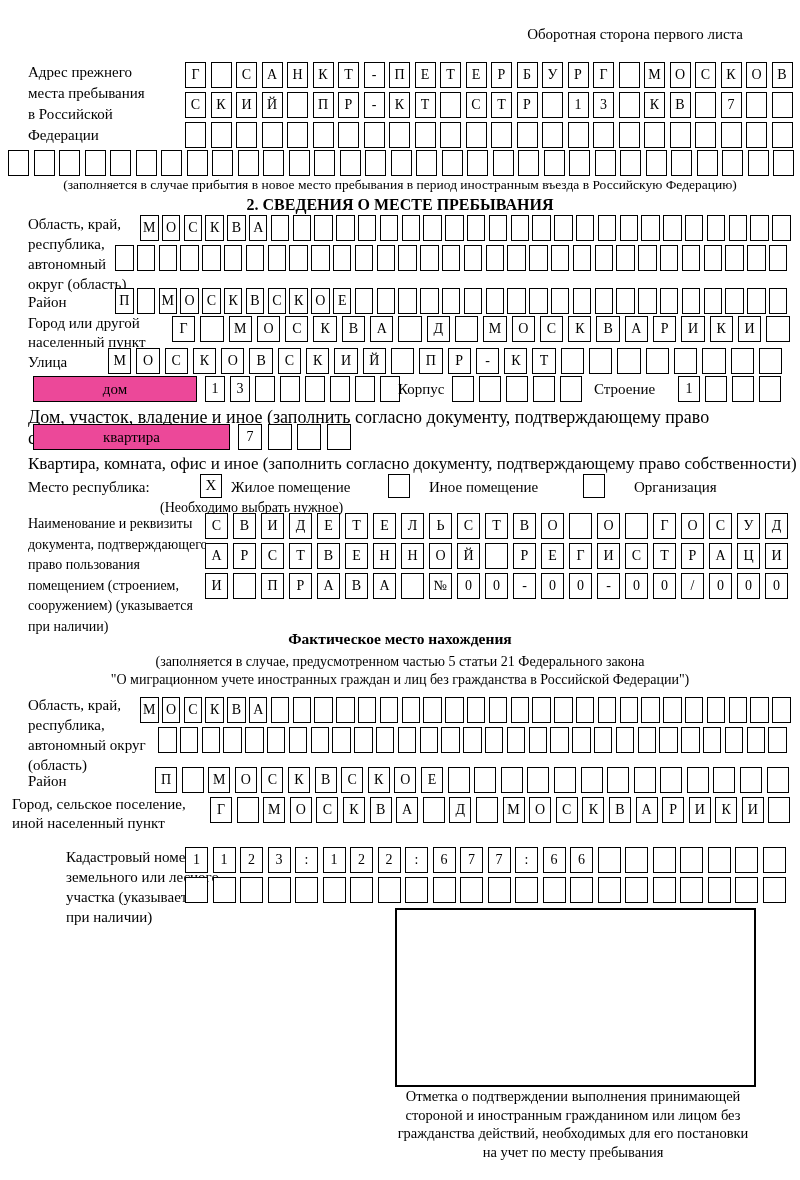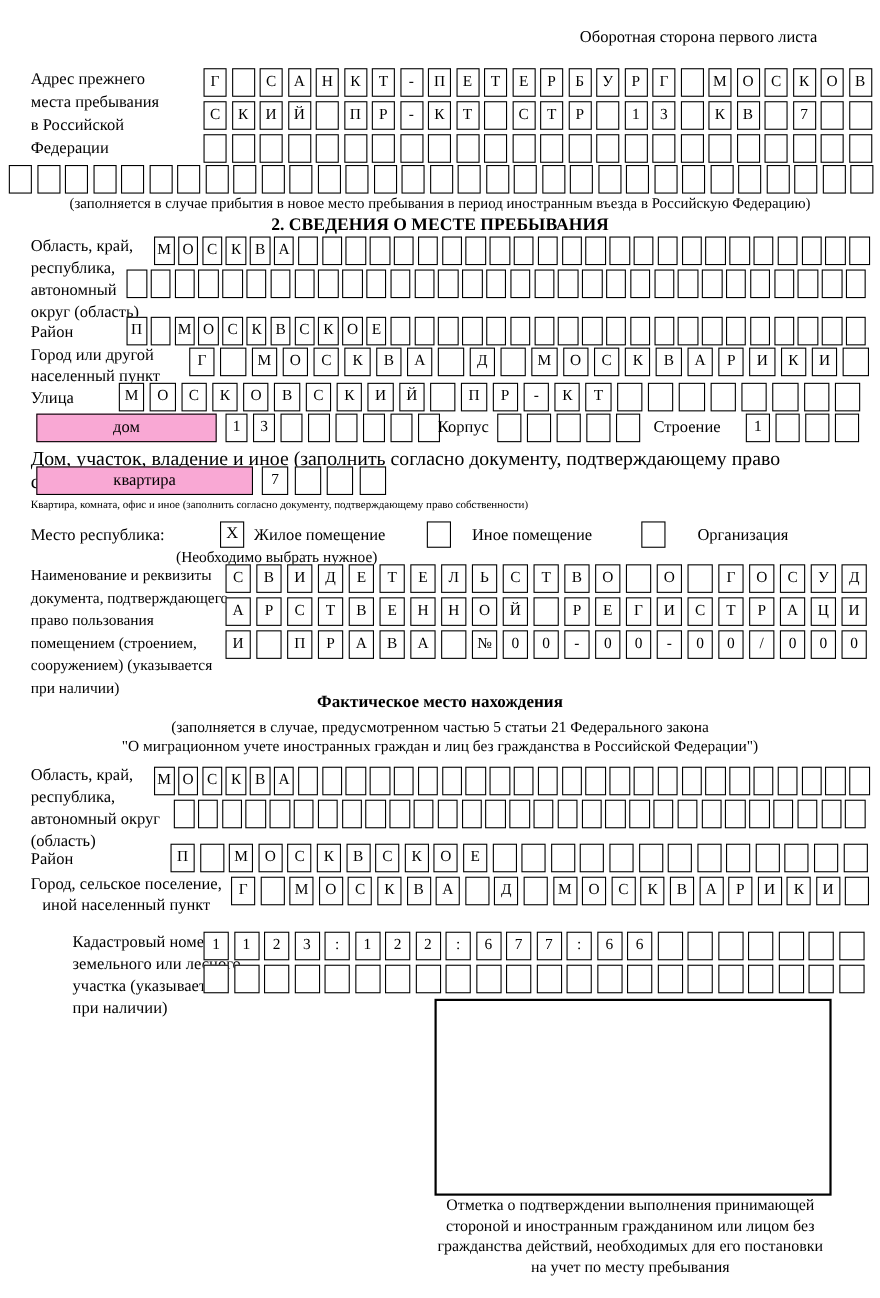--- a/index.html
+++ b/index.html
@@ -22,21 +22,21 @@
   .P21  { gap:3.3px; } .P21  .cell { width:18.5px; }
   .P28  { gap:5px;   } .P28  .cell { width:23.3px; }
   .P25d { gap:5px;   } .P25d .cell { width:20px; }
   .P27  { gap:5px;   } .P27  .cell { width:22px; }
   .P29  { gap:5.5px; } .P29  .cell { width:24px; }
   .P28d { gap:5px;   } .P28d .cell { width:23px; }
   .P26  { gap:4.6px; } .P26  .cell { width:22px; }
   .P27k { gap:4.5px; } .P27k .cell { width:23px; }
   .wbox {
     position:absolute; box-sizing:border-box; border:1.6px solid #000; height:26px;
-    display:flex; align-items:center; justify-content:center; font-size:15px; background:#f9a8d4;
+    display:flex; align-items:center; justify-content:center; font-size:15px; background:#ec4899;
   }
   .chk {
     position:absolute; box-sizing:border-box; border:1.6px solid #000;
     width:22px; height:24px; text-align:center; line-height:21px; font-size:15px; background:#fff;
   }
   .bigbox { position:absolute; border:2px solid #000; background:#fff; }
 </style>
 </head>
 <body>
 
@@ -349,21 +349,21 @@
   </div>
 <div class="note" style="left:28px; top:407px; font-size:18px;">Дом, участок, владение и иное (заполнить согласно документу, подтверждающему право собственности)</div>
 
 <div class="wbox" style="left:33px; top:424px; width:197px;">квартира</div>
 <div class="cellrow P29" style="left:238px; top:424px;">
     <span class="cell">7</span>
     <span class="cell"></span>
     <span class="cell"></span>
     <span class="cell"></span>
   </div>
-<div class="note" style="left:28px; top:454px; font-size:10px;">Квартира, комната, офис и иное (заполнить согласно документу, подтверждающему право собственности)</div>
+<div class="note" style="left:28px; top:454px; font-size:17px;">Квартира, комната, офис и иное (заполнить согласно документу, подтверждающему право собственности)</div>
 
 <div class="lbl" style="left:28px; top:477px;">Место республика:</div>
 <div class="chk" style="left:200px; top:474px;">X</div>
 <div class="lbl" style="left:231px; top:477px;">Жилое помещение</div>
 <div class="chk" style="left:388px; top:474px;"></div>
 <div class="lbl" style="left:429px; top:477px;text-align:center;">Иное помещение</div>
 <div class="chk" style="left:583px; top:474px;"></div>
 <div class="lbl" style="left:634px; top:477px;">Организация</div>
 <div class="note" style="left:160px; top:500px; font-size:14px;">(Необходимо выбрать нужное)</div>
 
@@ -536,21 +536,21 @@
     <span class="cell"></span>
     <span class="cell"></span>
     <span class="cell"></span>
     <span class="cell"></span>
     <span class="cell"></span>
     <span class="cell"></span>
     <span class="cell"></span>
     <span class="cell"></span>
   </div>
 
-<div class="lbl" style="left:28px; top:795px; line-height:19px;text-align:center;">Город, сельское поселение,
+<div class="lbl" style="left:12px; top:795px; line-height:19px;">Город, сельское поселение,
 иной населенный пункт</div>
 <div class="cellrow P26" style="left:210px; top:797px;">
     <span class="cell">Г</span>
     <span class="cell"></span>
     <span class="cell">М</span>
     <span class="cell">О</span>
     <span class="cell">С</span>
     <span class="cell">К</span>
     <span class="cell">В</span>
     <span class="cell">А</span>

